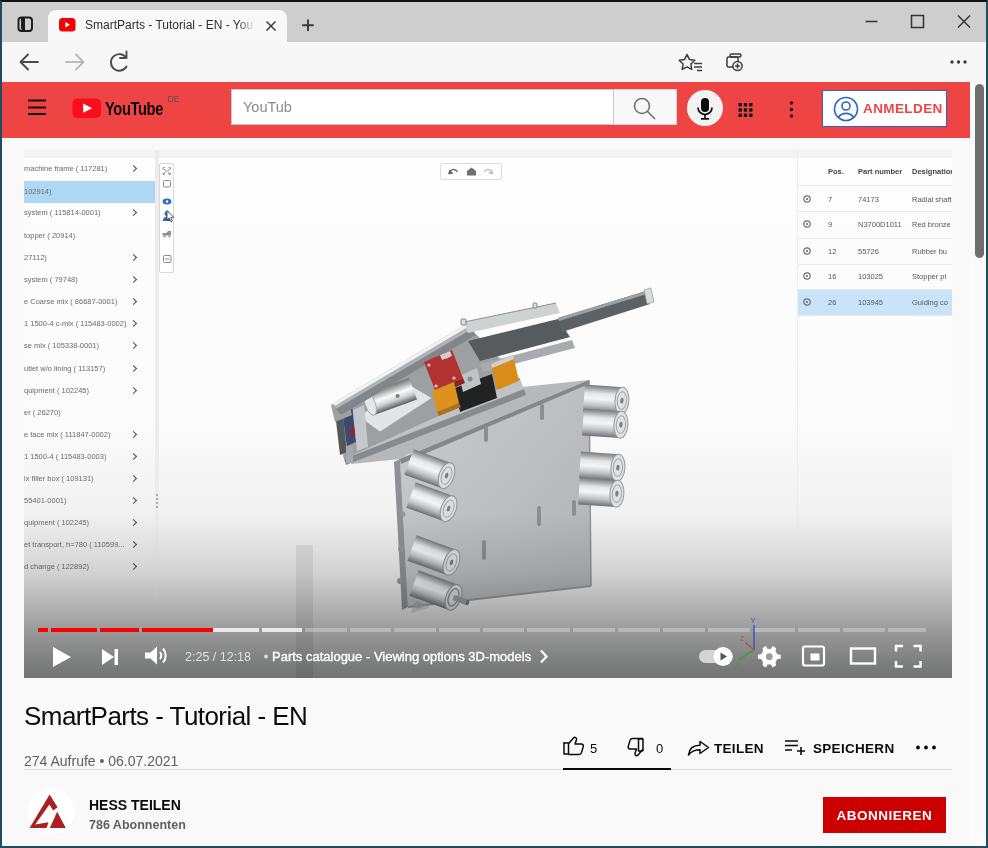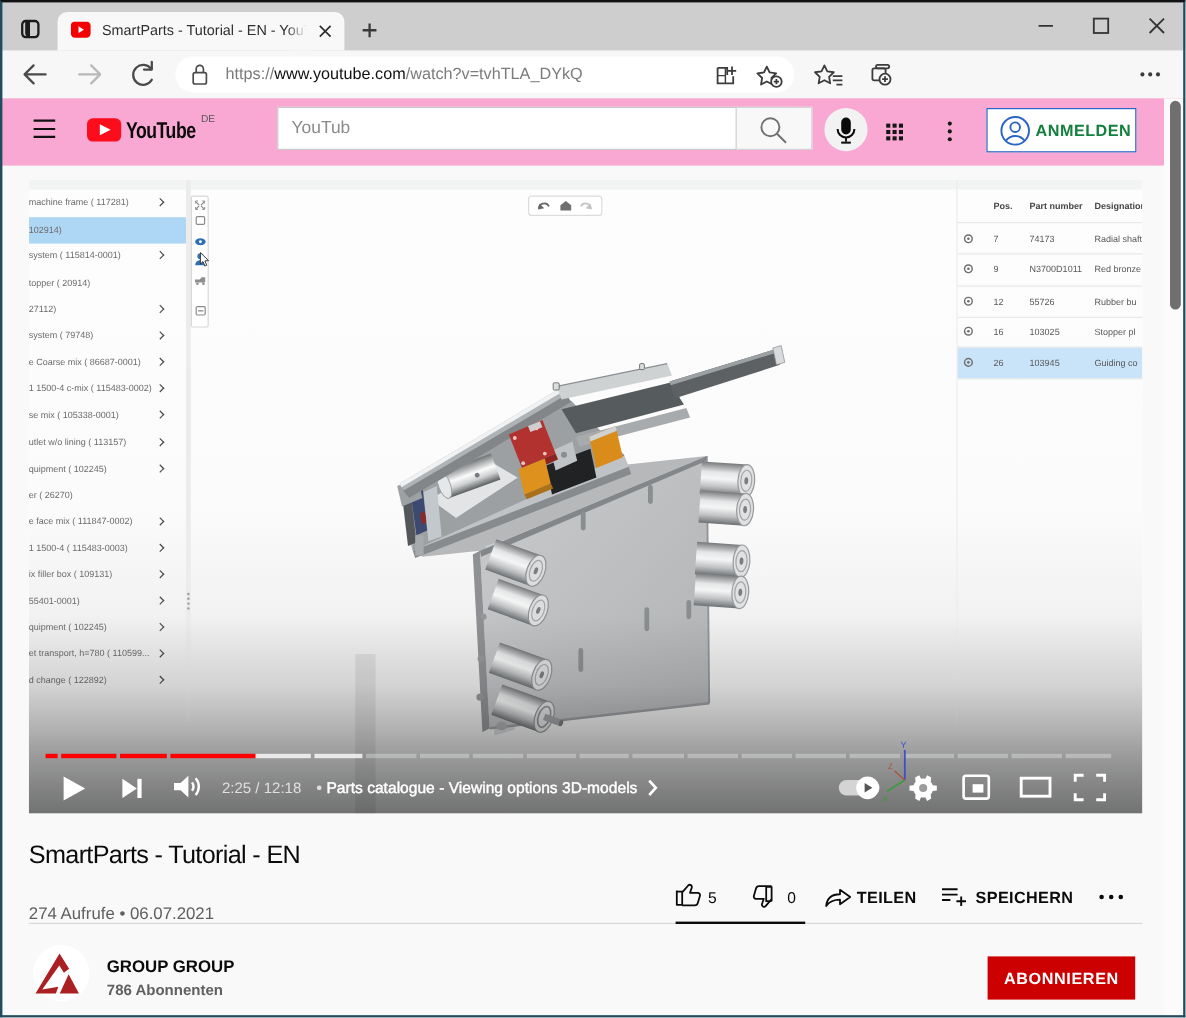--- a/index.html
+++ b/index.html
@@ -13,38 +13,38 @@
 #tab { position:absolute; left:48px; top:10px; width:239px; height:32px; background:#f8f8f8; border-radius:8px 8px 0 0; }
 #tabtitle { position:absolute; left:37px; top:8px; width:175px; font-size:12px; color:#2f2f2f; white-space:nowrap; overflow:hidden; }
 #tabfade { position:absolute; left:190px; top:0; width:22px; height:32px; background:linear-gradient(to right, rgba(248,248,248,0), #f8f8f8 80%); }
 
 #navbar { position:absolute; left:0; top:42px; width:988px; height:40px; background:#f7f7f7; }
 #urlpill { position:absolute; left:146px; top:5px; width:516px; height:30px; background:#fff; border-radius:15px; }
 #urltext { position:absolute; left:42px; top:7px; font-size:13.5px; color:#7b7b7b; white-space:nowrap; }
 #urltext b { color:#111; font-weight:normal; }
 
 #page { position:absolute; left:0; top:82px; width:986px; height:764px; background:#f9f9f9; }
-#masthead { position:absolute; left:0; top:0; width:986px; height:56px; background:#f9a8d4; }
+#masthead { position:absolute; left:0; top:0; width:986px; height:56px; background:#ef4444; }
 #searchbox { position:absolute; left:231px; top:7px; width:383px; height:36px; background:#fff; border:1px solid #c8c8c8; }
 #searchbtn { position:absolute; left:614px; top:7px; width:63px; height:36px; background:#f8f8f8; border:1px solid #d3d3d3; border-left:none; }
 #suchen { position:absolute; left:243px; top:17px; font-size:14.5px; color:#8a8a8a; }
-#signin { position:absolute; left:822px; top:8px; width:125px; height:37px; border:1.5px solid #2a64c5; background:#fff; color:#15803d; }
+#signin { position:absolute; left:822px; top:8px; width:125px; height:37px; border:1.5px solid #2a64c5; background:#fff; color:#ef4444; }
 #signin span { position:absolute; left:40px; top:10px; font-size:13.5px; font-weight:bold; letter-spacing:0.4px; }
 
 #player { position:absolute; left:24px; top:68px; width:928px; height:528px; background:#fff; overflow:hidden; }
 #vbg { position:absolute; inset:0; background:linear-gradient(to bottom, #fdfdfd 0%, #fbfbfb 52%, #ececec 78%, #e4e5e5 100%); }
 
 .trow { position:absolute; left:0; width:131px; height:22px; font-size:7.5px; color:#6b6b6b; line-height:22px; white-space:nowrap; overflow:hidden; }
 .trow .chev { position:absolute; right:19px; top:8px; width:5px; height:5px; border-right:1.2px solid #4a4a4a; border-top:1.2px solid #4a4a4a; transform:rotate(45deg); }
 #thl { position:absolute; left:0; top:31px; width:131px; height:22px; background:#aed7f5; }
 
 #vgrad { position:absolute; left:0; bottom:0; width:928px; height:165px; background:linear-gradient(to bottom, rgba(0,0,0,0) 0%, rgba(0,0,0,0.10) 35%, rgba(0,0,0,0.23) 56%, rgba(0,0,0,0.34) 72%, rgba(0,0,0,0.43) 87%, rgba(0,0,0,0.50) 100%); }
 #progress { position:absolute; left:14px; bottom:46px; width:902px; height:4px; }
 
-#vtitle { position:absolute; left:24px; top:619px; font-size:21px; letter-spacing:-0.55px; color:#0b0b0b; }
+#vtitle { position:absolute; left:24px; top:619px; font-size:26px; letter-spacing:-0.55px; color:#0b0b0b; }
 #vmeta { position:absolute; left:24px; top:654px; font-size:14px; color:#606060;margin-top:17px; }
 #divider { position:absolute; left:24px; top:687px; width:928px; height:1px; background:#d9d9d9; }
 #likebar { position:absolute; left:563px; top:686px; width:108px; height:2px; background:#0b0b0b; }
 #chname { position:absolute; left:89px; top:715px; font-size:14px; font-weight:bold; color:#0b0b0b; }
 #chsubs { position:absolute; left:89px; top:736px; font-size:12.5px; color:#606060;font-weight:bold; }
 #subbtn { position:absolute; left:823px; top:715px; width:123px; height:36px; background:#c00; color:#fff; font-size:13.5px; font-weight:bold; letter-spacing:0.5px; text-align:center; line-height:37px; }
 
 #sbtrack { position:absolute; left:970px; top:82px; width:16px; height:764px; background:#fbfbfb; }
 #sbthumb { position:absolute; left:975px; top:84px; width:9px; height:174px; background:#6f6f6f; border-radius:4.5px; }
 </style>
@@ -84,42 +84,20 @@
       <circle cx="737.5" cy="24" r="4.6" fill="#f7f7f7"></circle>
       <path d="M737.5 21.6 v4.8 M735.1 24 h4.8"></path>
     </g>
 
     <g fill="#3c3c3c">
       <circle cx="952" cy="20" r="1.7"></circle>
         <circle cx="958.5" cy="20" r="1.7"></circle>
         <circle cx="965" cy="20" r="1.7"></circle>
     </g>
   </svg>
-  <div id="urlpill">
-    <svg class="abs" style="left:0;top:0" width="516" height="30">
-
-      <g stroke="#4a4a4a" stroke-width="1.4" fill="none">
-        <rect x="15" y="13.5" width="11" height="9.5" rx="1.5"></rect>
-        <path d="M17.5 13.5 v-3 a3 3 0 0 1 6 0 v3"></path>
-      </g>
-
-      <g stroke="#3c3c3c" stroke-width="1.5" fill="none">
-        <path d="M452 9.5 h8 v6 M452 9.5 v13 h13 v-6"></path>
-        <path d="M458.5 16 h-6.5 M458.5 9.5 v13" stroke-width="1.2"></path>
-        <path d="M464 8.5 v7 M460.5 12 h7"></path>
-      </g>
-
-      <g stroke="#3c3c3c" stroke-width="1.5" fill="none" stroke-linejoin="round">
-        <path d="M493 8.5 l2.4 4.9 5.4 0.8 -3.9 3.8 0.9 5.4 -4.8 -2.5 -4.8 2.5 0.9 -5.4 -3.9 -3.8 5.4 -0.8 z"></path>
-        <circle cx="501" cy="21" r="4.4" fill="#fff"></circle>
-        <path d="M501 18.8 v4.4 M498.8 21 h4.4"></path>
-      </g>
-    </svg>
-    <div id="urltext">https://<b>www.youtube.com</b>/watch?v=tvhTLA_DYkQ</div>
-  </div>
 </div>
 <div id="page">
   <div id="masthead">
     <svg class="abs" style="left:0;top:0" width="986" height="56">
 
       <path d="M28 18.5 h18 M28 25.5 h18 M28 32 h18" stroke="#111" stroke-width="1.8" fill="none"></path>
 
       <rect x="72.5" y="16.5" width="28.5" height="19.5" rx="4.8" fill="#fc0d1b"></rect>
       <path d="M83.2 21.6 L92.2 26.2 L83.2 30.8 Z" fill="#fff"></path>
       <text x="105" y="33" font-size="19" font-weight="bold" letter-spacing="-0.5" textLength="58" lengthAdjust="spacingAndGlyphs" fill="#0b0b0b" font-family="Liberation Sans">YouTube</text>
@@ -551,21 +529,21 @@
         <circle cx="434" cy="16.5" r="1.9"></circle>
     </g>
   </svg>
   <div id="divider"></div>
   <div id="likebar"></div>
   <svg class="abs" style="left:27px;top:705px" width="48" height="48">
     <circle cx="24" cy="24" r="23.5" fill="#fff"></circle>
     <path d="M22.6 7.6 L30.6 20.2 L26.2 23.6 L22.4 17.6 L8.2 37.6 L21.6 35.2 L19.6 41 L2.6 41 Z" fill="#ab2023"></path>
     <path d="M30.2 24.8 L38.8 41 L22.8 41 Z" fill="#ab2023"></path>
   </svg>
-  <div id="chname">GROUP GROUP</div>
+  <div id="chname">HESS TEILEN</div>
   <div id="chsubs">786 Abonnenten</div>
   <div id="subbtn">ABONNIEREN</div>
 </div>
 <div id="sbtrack"></div>
 <div id="sbthumb"></div>
 <div id="tab">
   <svg class="abs" style="left:11px;top:8px" width="17" height="14">
     <rect x="0" y="0" width="16.5" height="13.5" rx="3.5" fill="#f50000"></rect>
     <path d="M6.4 3.9 L11 6.75 L6.4 9.6 Z" fill="#fff"></path>
   </svg>

